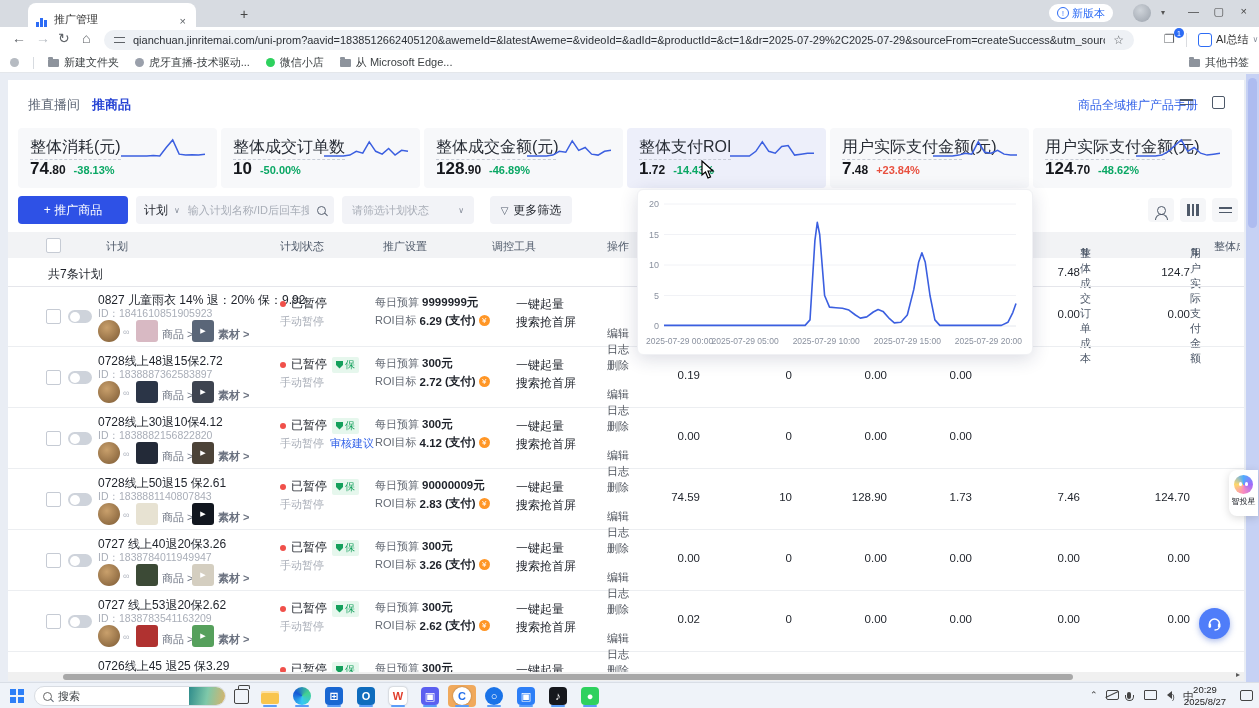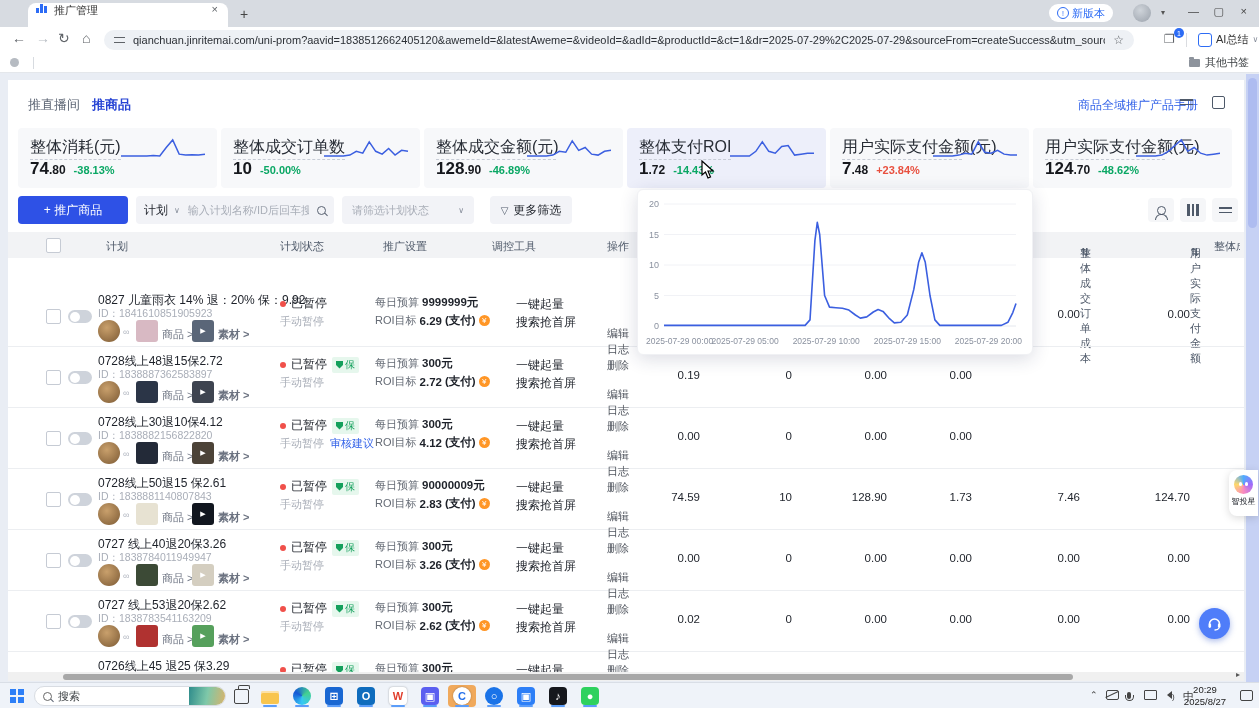--- a/index.html
+++ b/index.html
@@ -1,21 +1,21 @@
 <!DOCTYPE html>
 <html><head>
 <meta charset="utf-8">
 <style>
   html,body{margin:0;padding:0;}
   #screen{position:relative;width:1259px;height:708px;overflow:hidden;background:#e9edf4;
     font-family:"Liberation Sans","DejaVu Sans",sans-serif;-webkit-font-smoothing:antialiased;}
   
   #tabstrip{position:absolute;left:0;top:0;width:1259px;height:27px;background:#d7dbe1;}
-  #tab{position:absolute;left:28px;top:3px;width:200px;height:24px;background:#fff;border-radius:8px 8px 0 0;
-    display:flex;align-items:flex-start;padding:0 8px;box-sizing:border-box;font-size:11px;color:#333;}
+  #tab{position:absolute;left:28px;top:3px;width:168px;height:24px;background:#fff;border-radius:8px 8px 0 0;
+    display:flex;align-items:flex-end;padding:0 8px;box-sizing:border-box;font-size:11px;color:#333;}
   .favicon{width:12px;height:10px;display:inline-flex;align-items:flex-end;gap:1px;margin-right:6px;}
   .favicon i{display:block;width:3px;background:#2d6cf5;}
   #tab .title{flex:1;white-space:nowrap;overflow:hidden;}
   .tab-close{color:#5f6368;font-size:11px;padding:0 2px;}
   #newtab-btn{position:absolute;left:240px;top:6px;color:#444;font-size:14px;}
   #version-pill{position:absolute;right:146px;top:4px;height:18px;background:#fff;border-radius:10px;
     display:flex;align-items:center;padding:0 8px;font-size:11px;color:#2d6cf5;gap:3px;}
   .vp-ic{width:10px;height:10px;border:1.2px solid #2d6cf5;border-radius:50%;display:inline-flex;
     align-items:center;justify-content:center;font-size:7px;line-height:1;color:#2d6cf5;}
   #chrome-avatar{position:absolute;right:108px;top:4px;width:18px;height:18px;border-radius:50%;
@@ -214,20 +214,38 @@
     <div id="ai-summary">
       <span class="ic"></span>
       <span>AI总结</span>
       <span class="chev">∨</span>
     </div>
   </div>
 
   <div id="bookmarksbar">
     <span class="site-ic" style="background:#b6bbc2"></span>
     <span class="bm-sep"></span>
+    <span id="bookmarks" style="display:flex;gap:16px">
+        <span class="bm">
+          <span class="folder-ic"></span>
+          <span>新建文件夹</span>
+        </span>
+        <span class="bm">
+          <span class="site-ic"></span>
+          <span>虎牙直播-技术驱动...</span>
+        </span>
+        <span class="bm">
+          <span class="site-ic green"></span>
+          <span>微信小店</span>
+        </span>
+        <span class="bm">
+          <span class="folder-ic"></span>
+          <span>从 Microsoft Edge...</span>
+        </span>
+      </span>
     <span id="other-bm">
       <span class="folder-ic"></span>
       <span>其他书签</span>
     </span>
   </div>
 
   <div id="content">
     <div id="panel">
       <span class="pagetab" style="left:20px">推直播间</span>
       <span class="pagetab active" style="left:84px">推商品</span>
@@ -341,20 +359,25 @@
             <span>整体成交订单成本</span> 
             <span class="sort">⇅</span>
           </span>
         <span class="num mc6">
             <span>用户实际支付金额</span> 
             <span class="sort">⇅</span>
           </span>
         <span style="left:1206px;width:26px;overflow:hidden;white-space:nowrap;display:inline-block">整体成交</span>
       </div>
 
+      <div id="summary">
+        <span class="cnt">共7条计划</span>
+        <span class="v num mc5">7.48</span>
+        <span class="v num mc6">124.7</span>
+      </div>
 
       <div id="rows">
           <div class="row">
     <span class="cb"></span>
     <span class="toggle"></span>
     <span class="r-title">0827 儿童雨衣 14% 退：20% 保：9.92</span>
     <span class="r-id">ID：1841610851905923</span>
     <span class="r-avatar"></span>
     <span class="r-link">∞</span>
     <span class="thumb t-prod" style="background: rgb(216, 185, 195);"></span>

